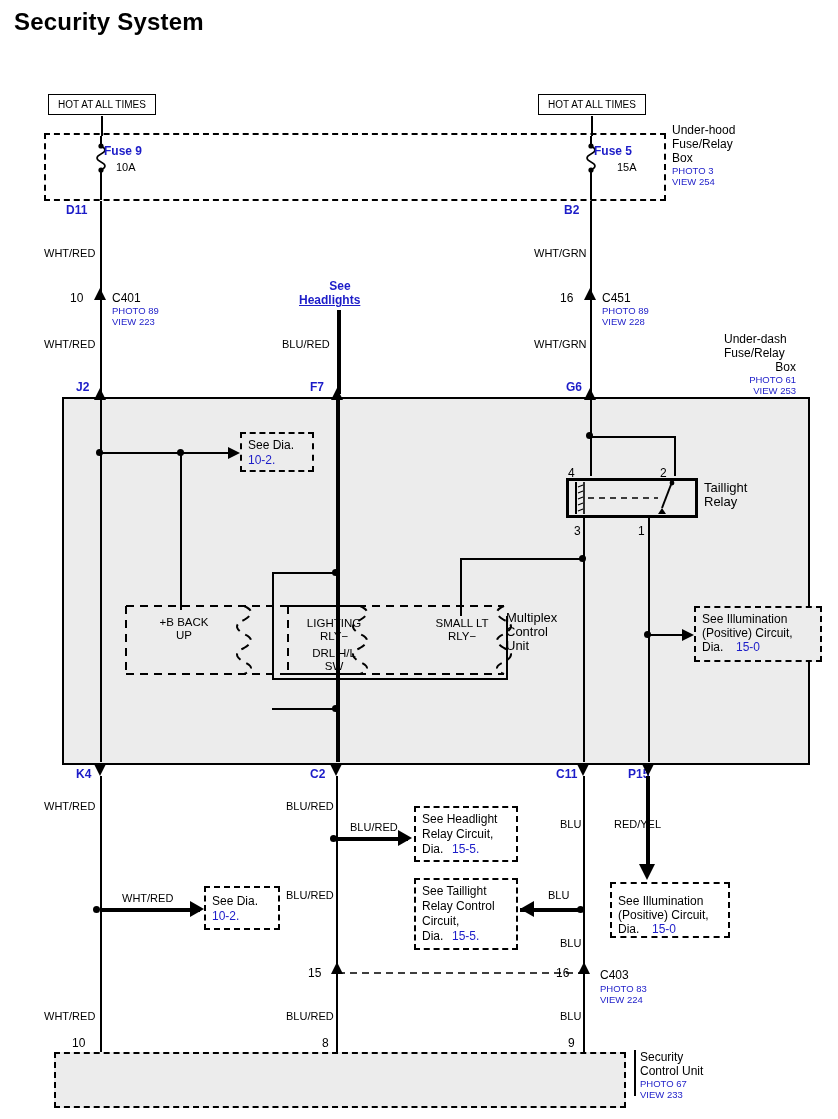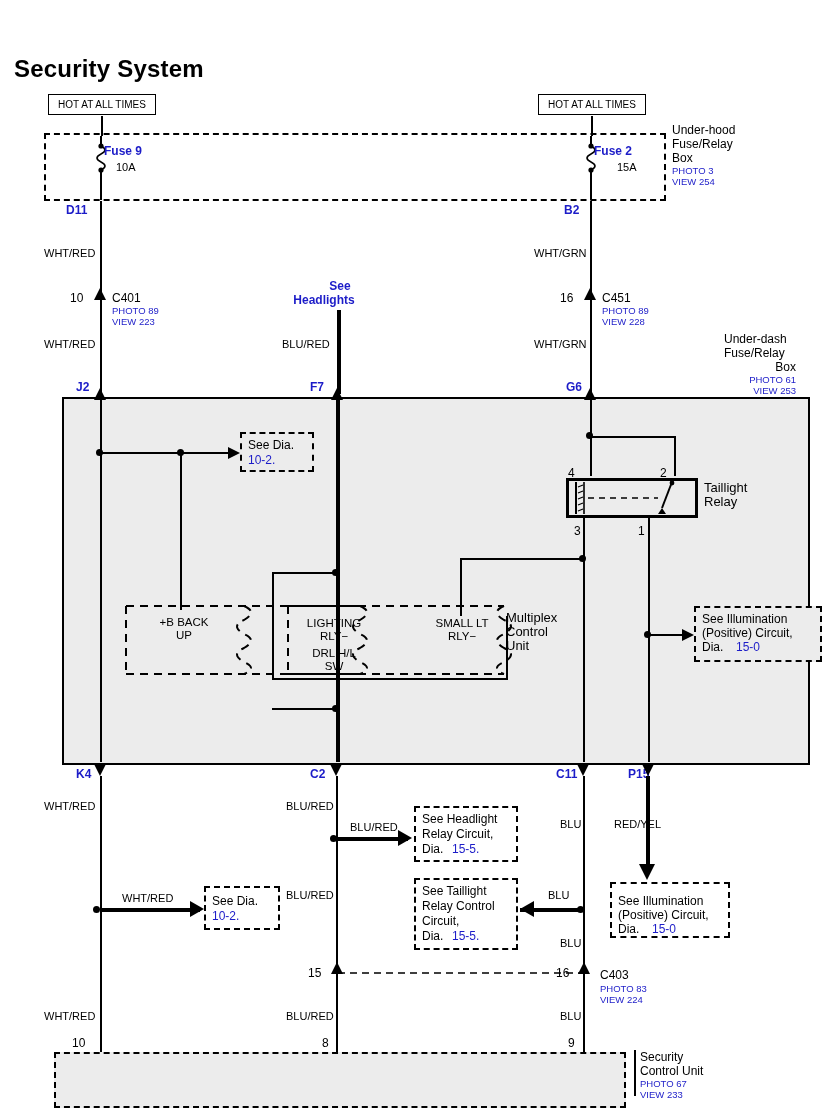--- a/index.html
+++ b/index.html
@@ -17,21 +17,20 @@
     height: 1119px;
     overflow: hidden;
     background: #ffffff;
   }
   .abs { position: absolute; }
   .title {
     left: 14px; top: 8px;
     font-size: 24px;
     font-weight: bold;
     letter-spacing: 0.2px;
-    margin-top: 47px;
   }
   .subtitle-row {
     left: 14px; top: 52px;
     width: 810px;
     height: 26px;
   }
   .subtitle-dash {
     position: absolute;
     left: 0; top: 12px;
     width: 10px; height: 2px;
@@ -145,21 +144,21 @@
   <div class="abs lbl-blue-bold" style="left:104px; top:144px;">Fuse 9</div>
   <div class="abs lbl" style="left:104px; top:161px;padding-left:12px;">10A</div>
 
   <svg class="abs" style="left:582px; top:136px;" width="22" height="64">
     <path d="M9,0 L9,10" stroke="#000" stroke-width="2" fill="none"></path>
     <path d="M9,10 q8,4 0,8 q-8,4 0,8 q8,4 0,8" stroke="#000" stroke-width="1.6" fill="none"></path>
     <path d="M9,34 L9,64" stroke="#000" stroke-width="2" fill="none"></path>
     <circle cx="9" cy="10" r="2.6" fill="#000"></circle>
     <circle cx="9" cy="34" r="2.6" fill="#000"></circle>
   </svg>
-  <div class="abs lbl-blue-bold" style="left:594px; top:144px;">Fuse 2</div>
+  <div class="abs lbl-blue-bold" style="left:594px; top:144px;">Fuse 5</div>
   <div class="abs lbl" style="left:594px; top:161px;padding-left:23px;">15A</div>
 
   <div class="abs lbl-blue-bold" style="left:66px; top:203px;">D11</div>
   <div class="abs lbl-blue-bold" style="left:556px; top:203px;padding-left:8px;">B2</div>
 
   <div class="abs vline" style="left:100px; top:201px; height:95px;"></div>
   <div class="abs vline" style="left:590px; top:201px; height:95px;"></div>
 
   <div class="abs lbl" style="left:44px; top:247px;">WHT/RED</div>
   <div class="abs lbl" style="left:534px; top:247px;">WHT/GRN</div>
@@ -181,21 +180,21 @@
   <div class="abs lbl-sm" style="left:602px; top:316px;">VIEW 228</div>
 
   <div class="abs vline" style="left:100px; top:300px; height:94px;"></div>
   <div class="abs vline" style="left:590px; top:300px; height:94px;"></div>
 
   <div class="abs lbl" style="left:44px; top:338px;">WHT/RED</div>
   <div class="abs lbl" style="left:534px; top:338px;">WHT/GRN</div>
   <div class="abs lbl" style="left:282px; top:338px;">BLU/RED</div>
 
   <div class="abs lbl-blue-bold" style="left:302px; top:279px; text-align:center; width:76px;">See</div>
-  <div class="abs lbl-blue-bold" style="left:280px; top:293px; text-align:center; width:88px;">Headlights</div>
+  <div class="abs lbl-blue-bold" style="left:299px; top:293px; width:88px;text-decoration:underline;">Headlights</div>
   <div class="abs vline-thick" style="left:337px; top:310px; height:84px;"></div>
 
   <div class="abs" style="left:724px; top:332px;">
     <div class="lbl-12">Under-dash</div>
     <div class="lbl-12">Fuse/Relay</div>
     <div class="lbl-12" style="text-align:right; width:72px;">Box</div>
     <div class="lbl-sm" style="text-align:right; width:72px;">PHOTO 61</div>
     <div class="lbl-sm" style="text-align:right; width:72px;">VIEW 253</div>
   </div>
 

